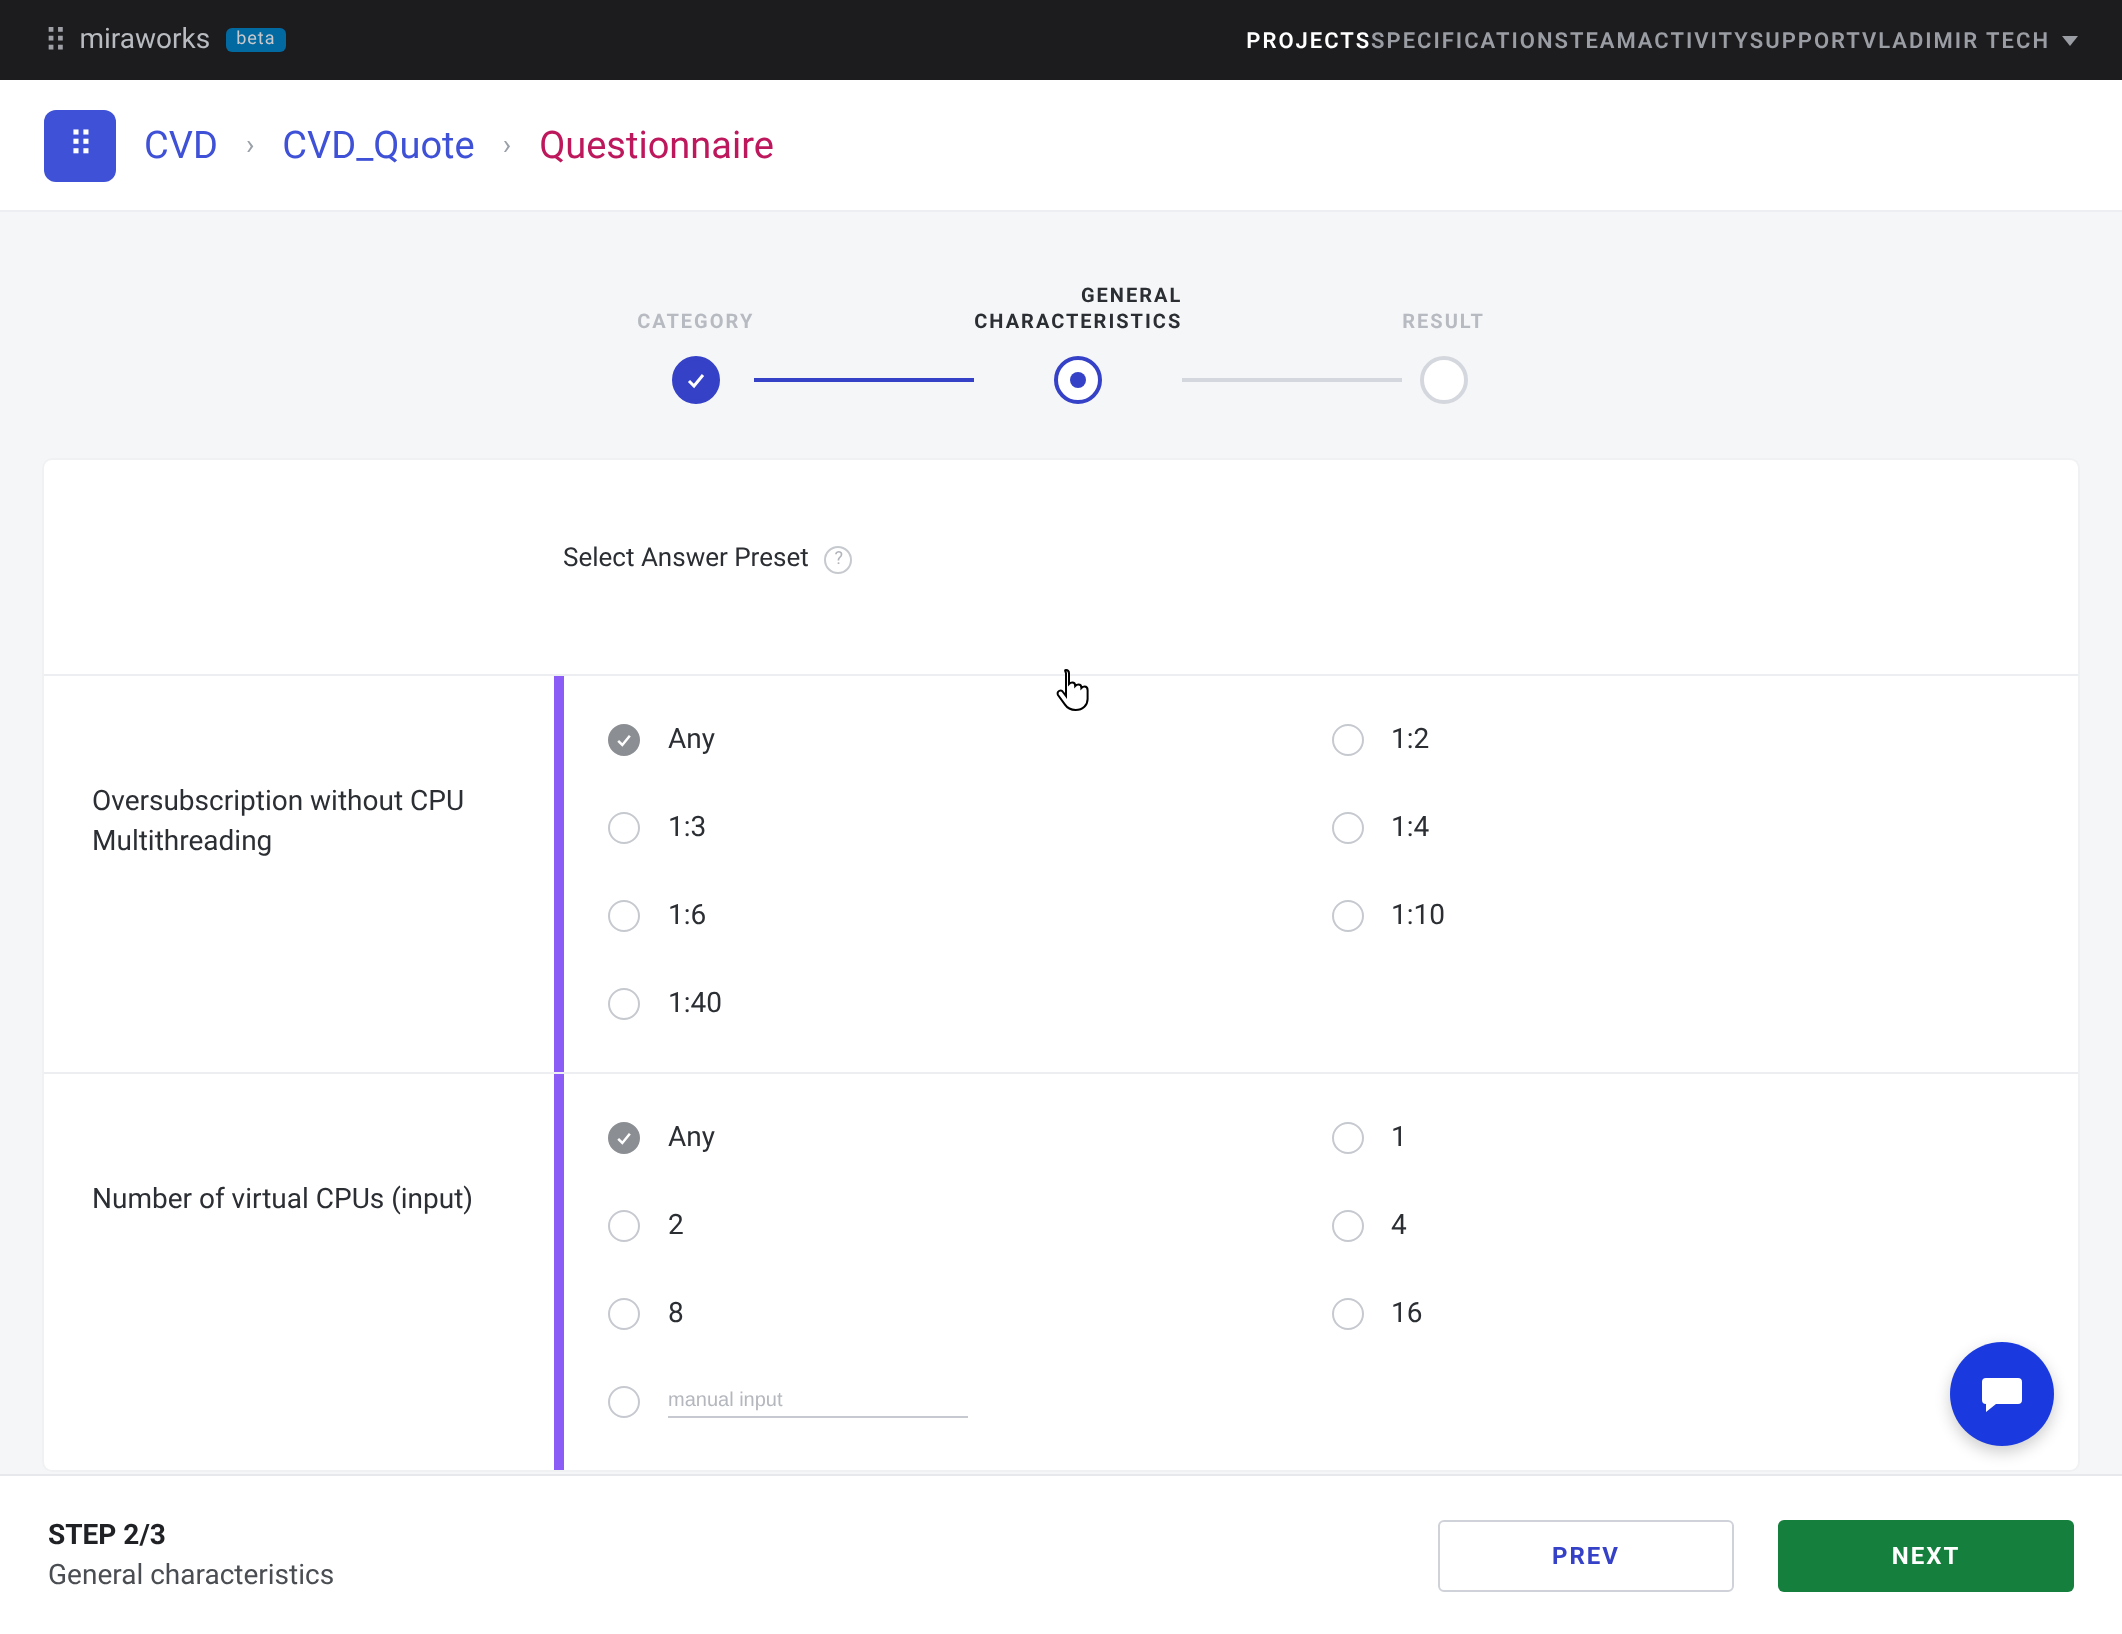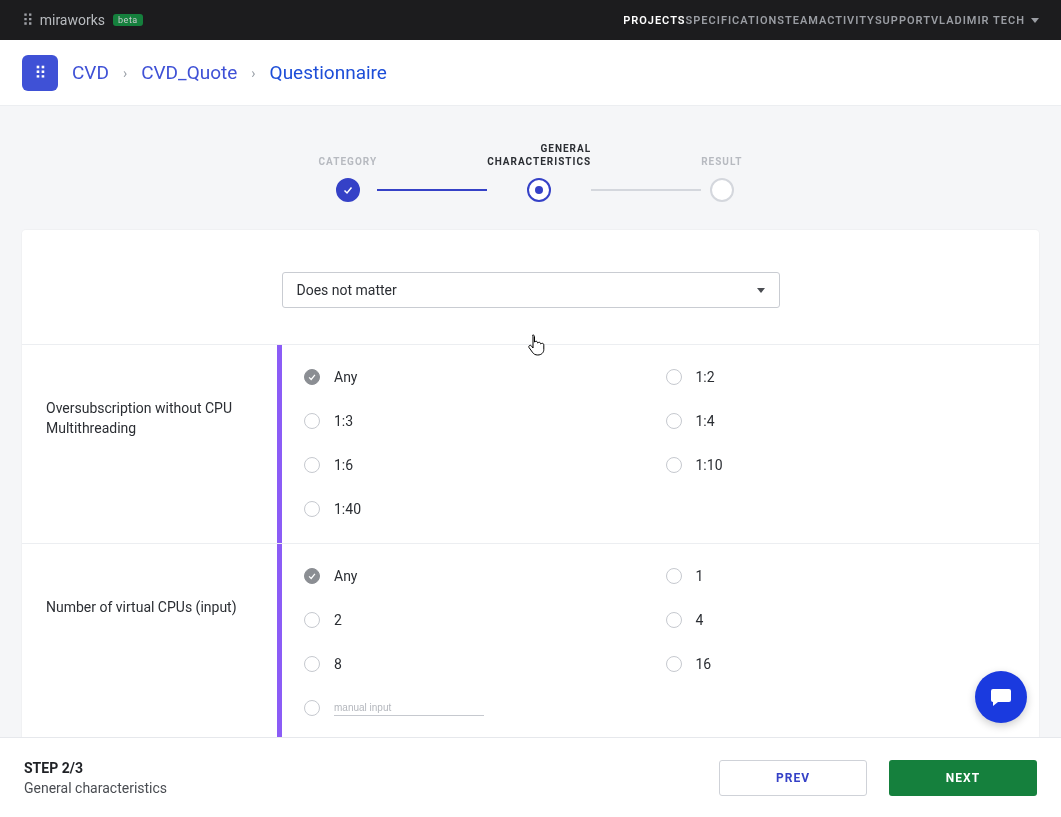--- a/index.html
+++ b/index.html
@@ -21,21 +21,21 @@
     padding: 0 22px;
     color: #9a9da3;
     font-size: 11px;
     letter-spacing: 1px;
   }
   .brand { display: flex; align-items: center; gap: 8px; }
   .brand-logo { display: flex; gap: 2px; }
   .brand-logo span { font-size: 16px; color: #9ea0a6; letter-spacing: -2px; }
   .brand-name { color: #b8bbbf; font-size: 14px; letter-spacing: 0; }
   .brand-badge {
-    background: #15803d;
+    background: #0369a1;
     color: #c8c9cc;
     border-radius: 3px;
     padding: 1px 5px;
     font-size: 9px;
     letter-spacing: 0.5px;
   }
   .nav-spacer { flex: 1; }
   .nav-items { display: flex; align-items: center; }
   .nav-item { text-transform: uppercase; font-weight: 600; cursor: pointer; }
   .nav-item.active { color: #fff; }
@@ -59,21 +59,21 @@
   .crumb-icon {
     width: 36px; height: 36px;
     background: #3f51d6;
     border-radius: 6px;
     display: flex; align-items: center; justify-content: center;
     color: #fff; font-size: 18px;
   }
   .crumb-icon-dots { letter-spacing: -1px; font-size: 17px; color: #fff; }
   .crumb { font-size: 19px; color: #3f51d6; cursor:pointer; }
   .crumb-sep { color: #9aa0a8; font-size: 14px; }
-  .crumb-current { font-size: 19px; color: #1d4ed8; }
+  .crumb-current { font-size: 19px; color: #be185d; }
   
   .stepper-wrap {
     display:flex; justify-content:center; padding: 36px 0 28px;
   }
   .stepper { display:flex; align-items:flex-end; }
   .step { display:flex; flex-direction:column; align-items:center; position:relative; }
   .step-label {
     font-size: 10px; font-weight:700; letter-spacing:1px;
     color:#b7bac0; margin-bottom:10px; text-align:right; text-transform:uppercase;
     line-height:1.3;
@@ -238,23 +238,23 @@
     <div class="step">
       <div class="step-label">RESULT</div>
       <div class="step-dot"></div>
     </div>
   </div>
 </div>
 
 <div class="card">
   <div class="preset-block">
     <div class="preset-inner">
-      <div class="select-box">
-        <span>Does not matter</span>
-        <span class="select-caret"></span>
+      <div class="preset-label-row">
+        <span class="preset-label">Select Answer Preset</span>
+        <span class="help-icon">?</span>
       </div>
     </div>
   </div>
 
   <div class="qrow">
     <div class="qlabel">Oversubscription without CPU Multithreading</div>
     <div class="qoptions">
       <div class="opt">
         <span class="radio checked">
             <svg width="10" height="10" viewBox="0 0 24 24" fill="none" stroke="white" stroke-width="3">

